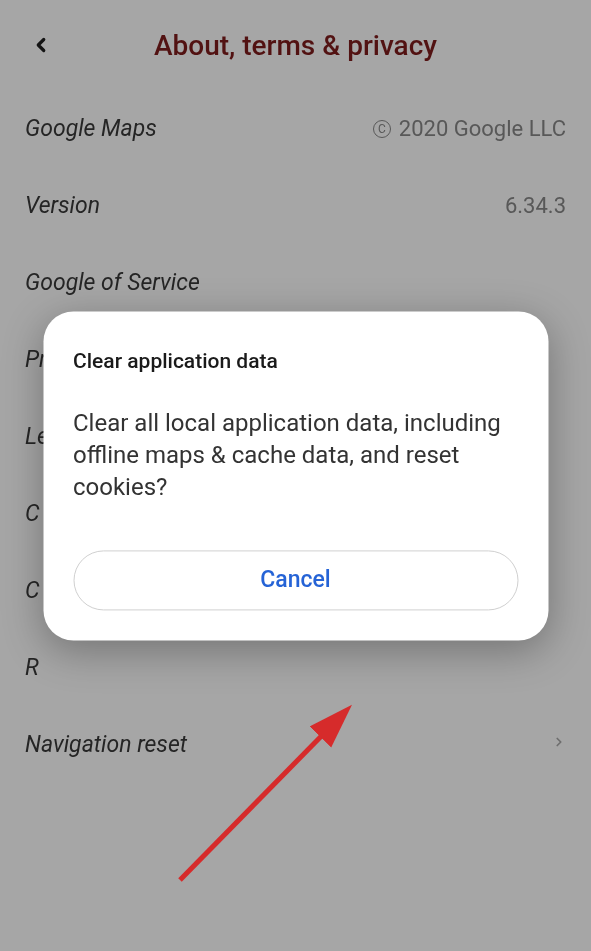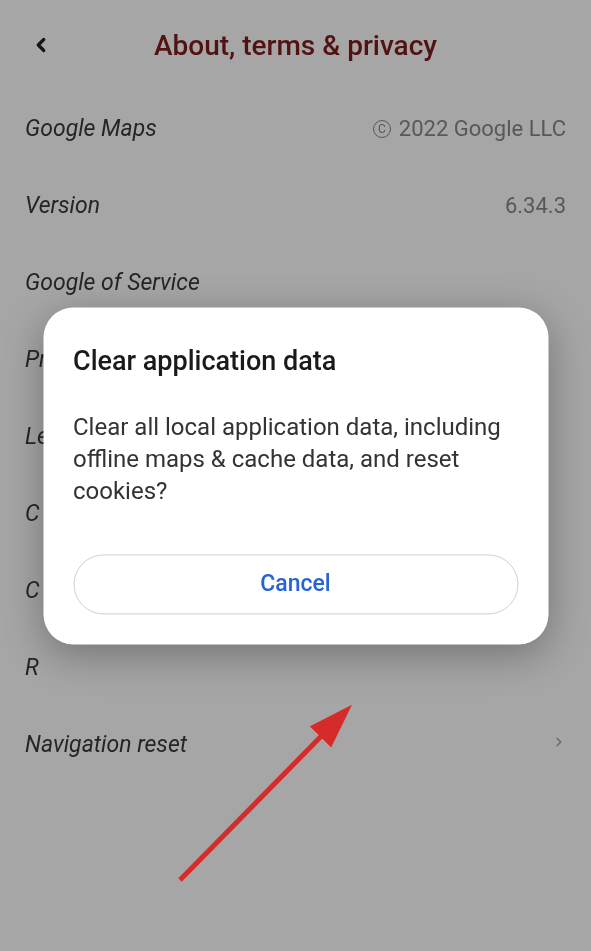--- a/index.html
+++ b/index.html
@@ -89,21 +89,21 @@
       top: 50%;
       transform: translate(-50%, -50%);
       width: 505px;
       background: #fff;
       border-radius: 30px;
       padding: 38px 30px 30px 30px;
       z-index: 20;
       box-shadow: 0 10px 40px rgba(0,0,0,0.3);
     }
     .dialog-title {
-      font-size: 27px;
+      font-size: 21px;
       font-weight: 500;
       color: #1a1a1a;
       margin-bottom: 34px;
     }
     .dialog-body {
       font-size: 24px;
       color: #333;
       line-height: 1.35;
       margin-bottom: 46px;
     }
@@ -151,21 +151,21 @@
       </svg>
     </div>
     <div class="header-title">About, terms &amp; privacy</div>
   </div>
 
   <div class="list">
     <div class="list-row">
       <div class="list-label">Google Maps</div>
       <div class="list-value">
         <span class="copyright-icon">C</span>
-        <span>2022 Google LLC</span>
+        <span>2020 Google LLC</span>
       </div>
     </div>
 
     <div class="list-row">
       <div class="list-label">Version</div>
       <div class="list-value">6.34.3</div>
     </div>
 
     <div class="list-row">
       <div class="list-label">Google of Service</div>

